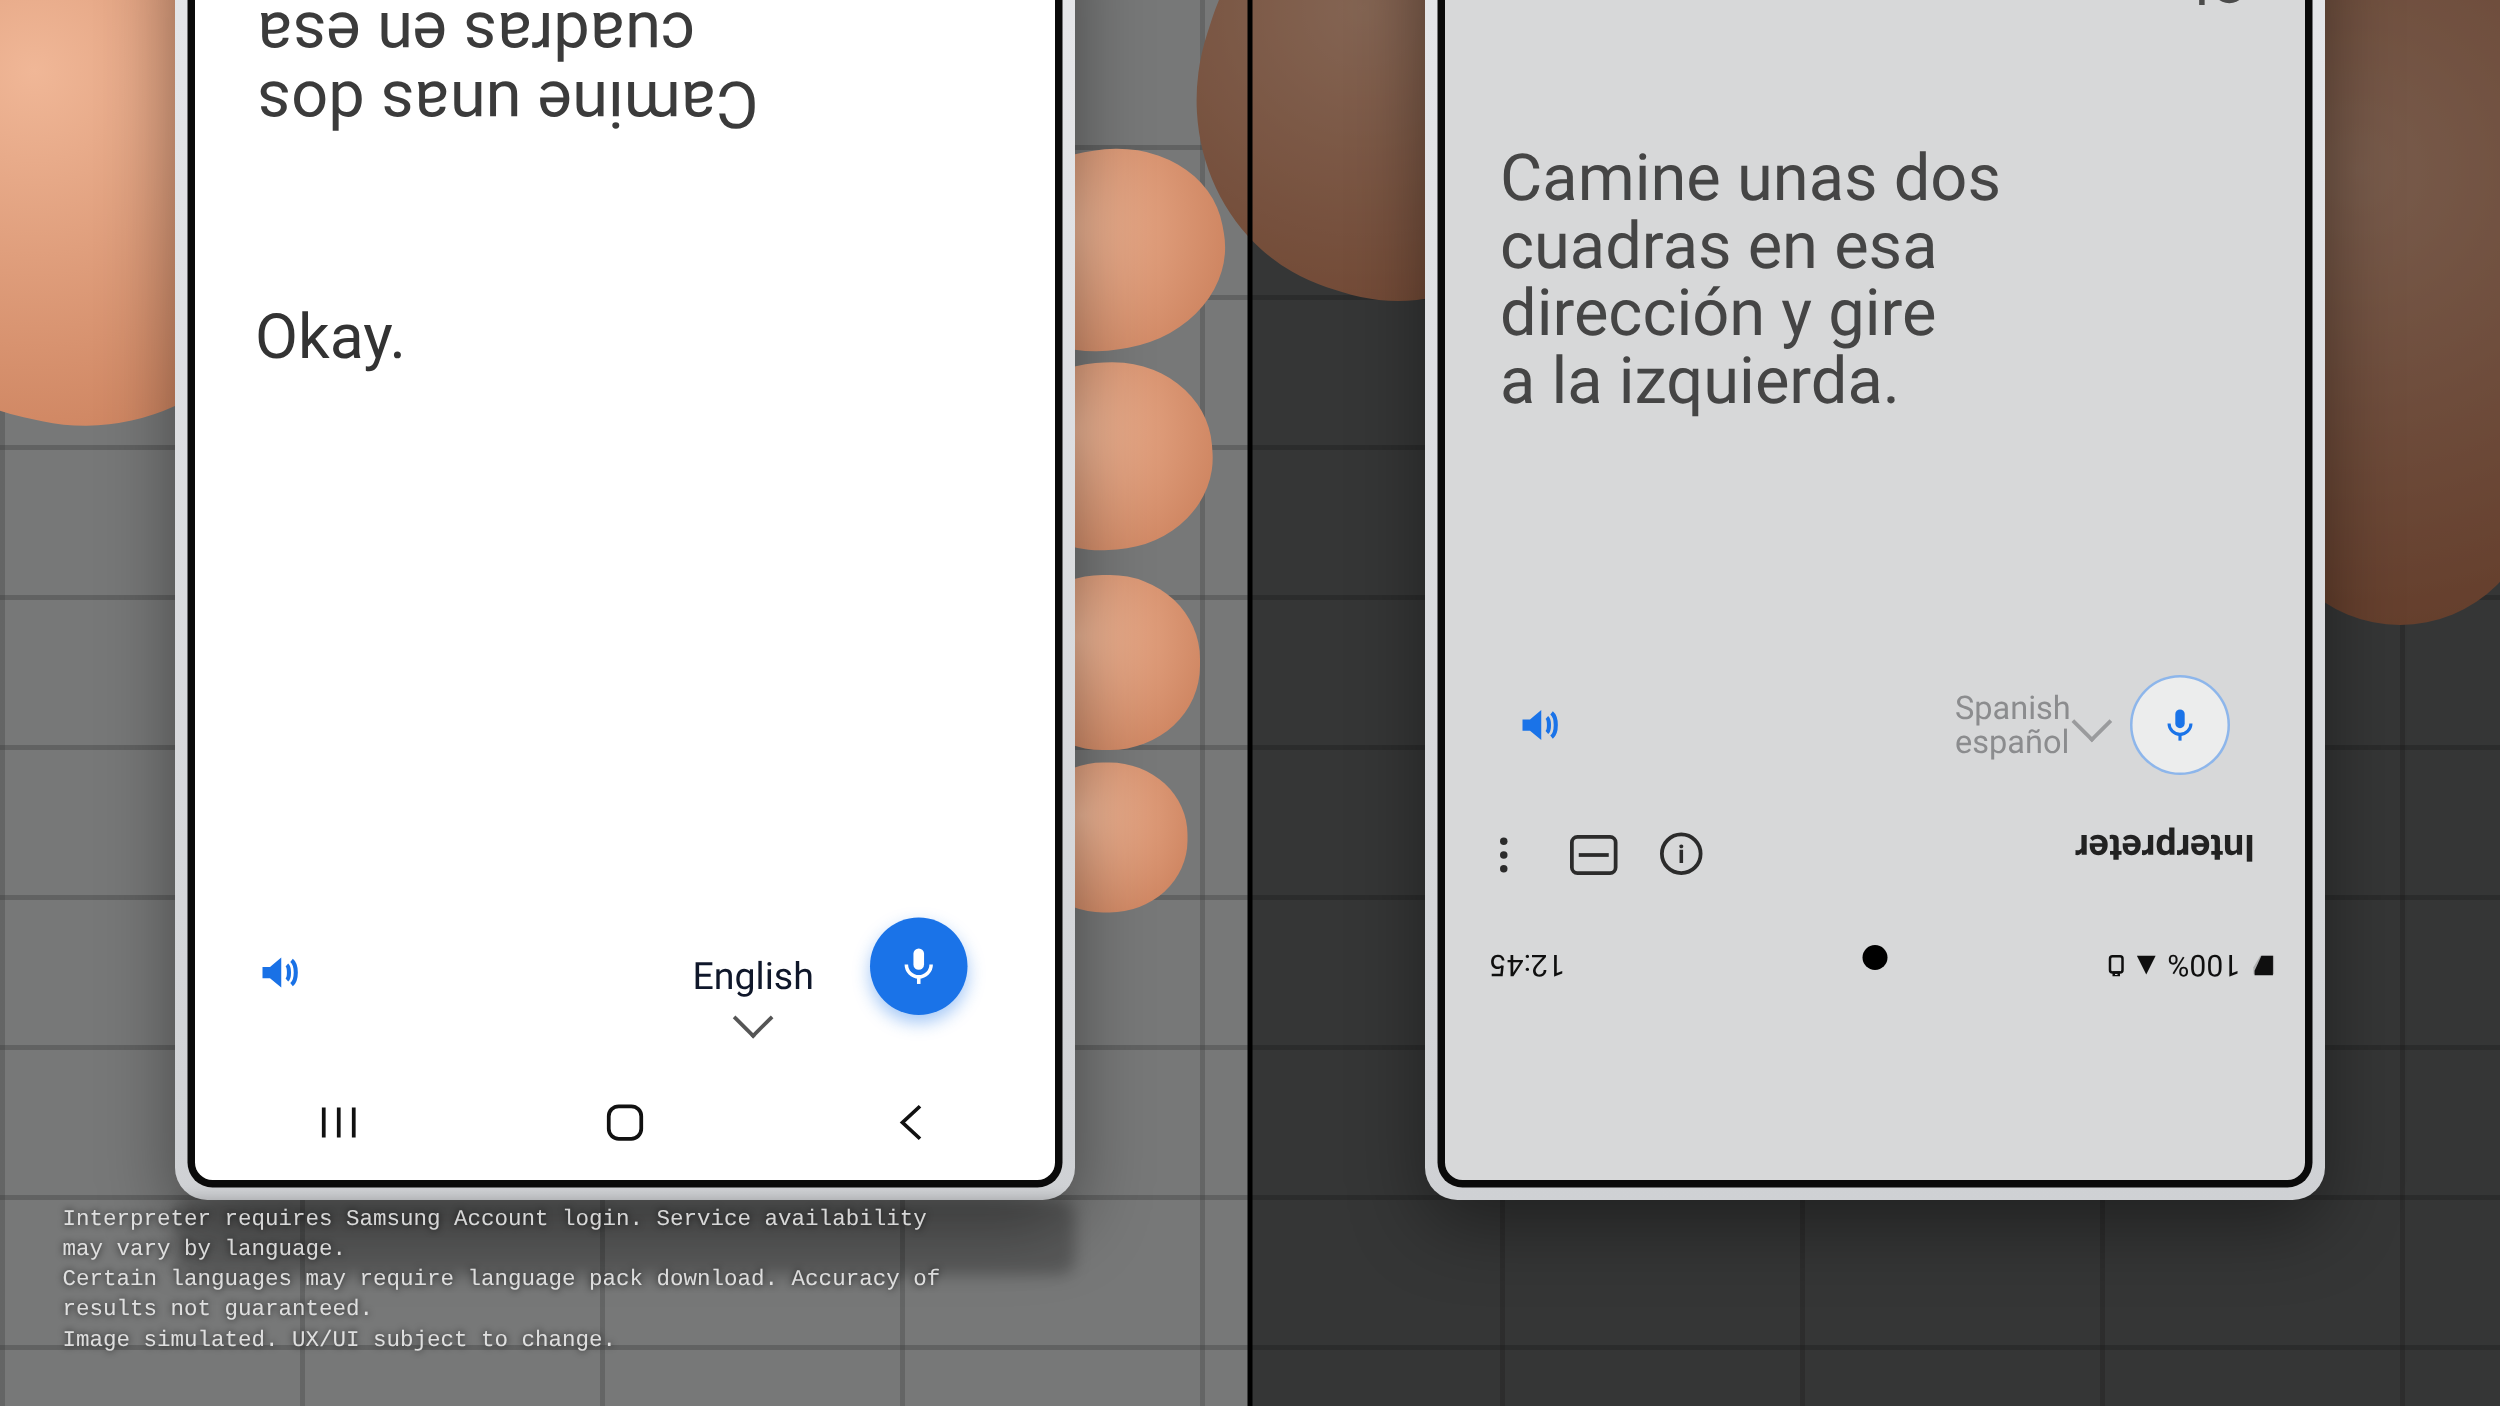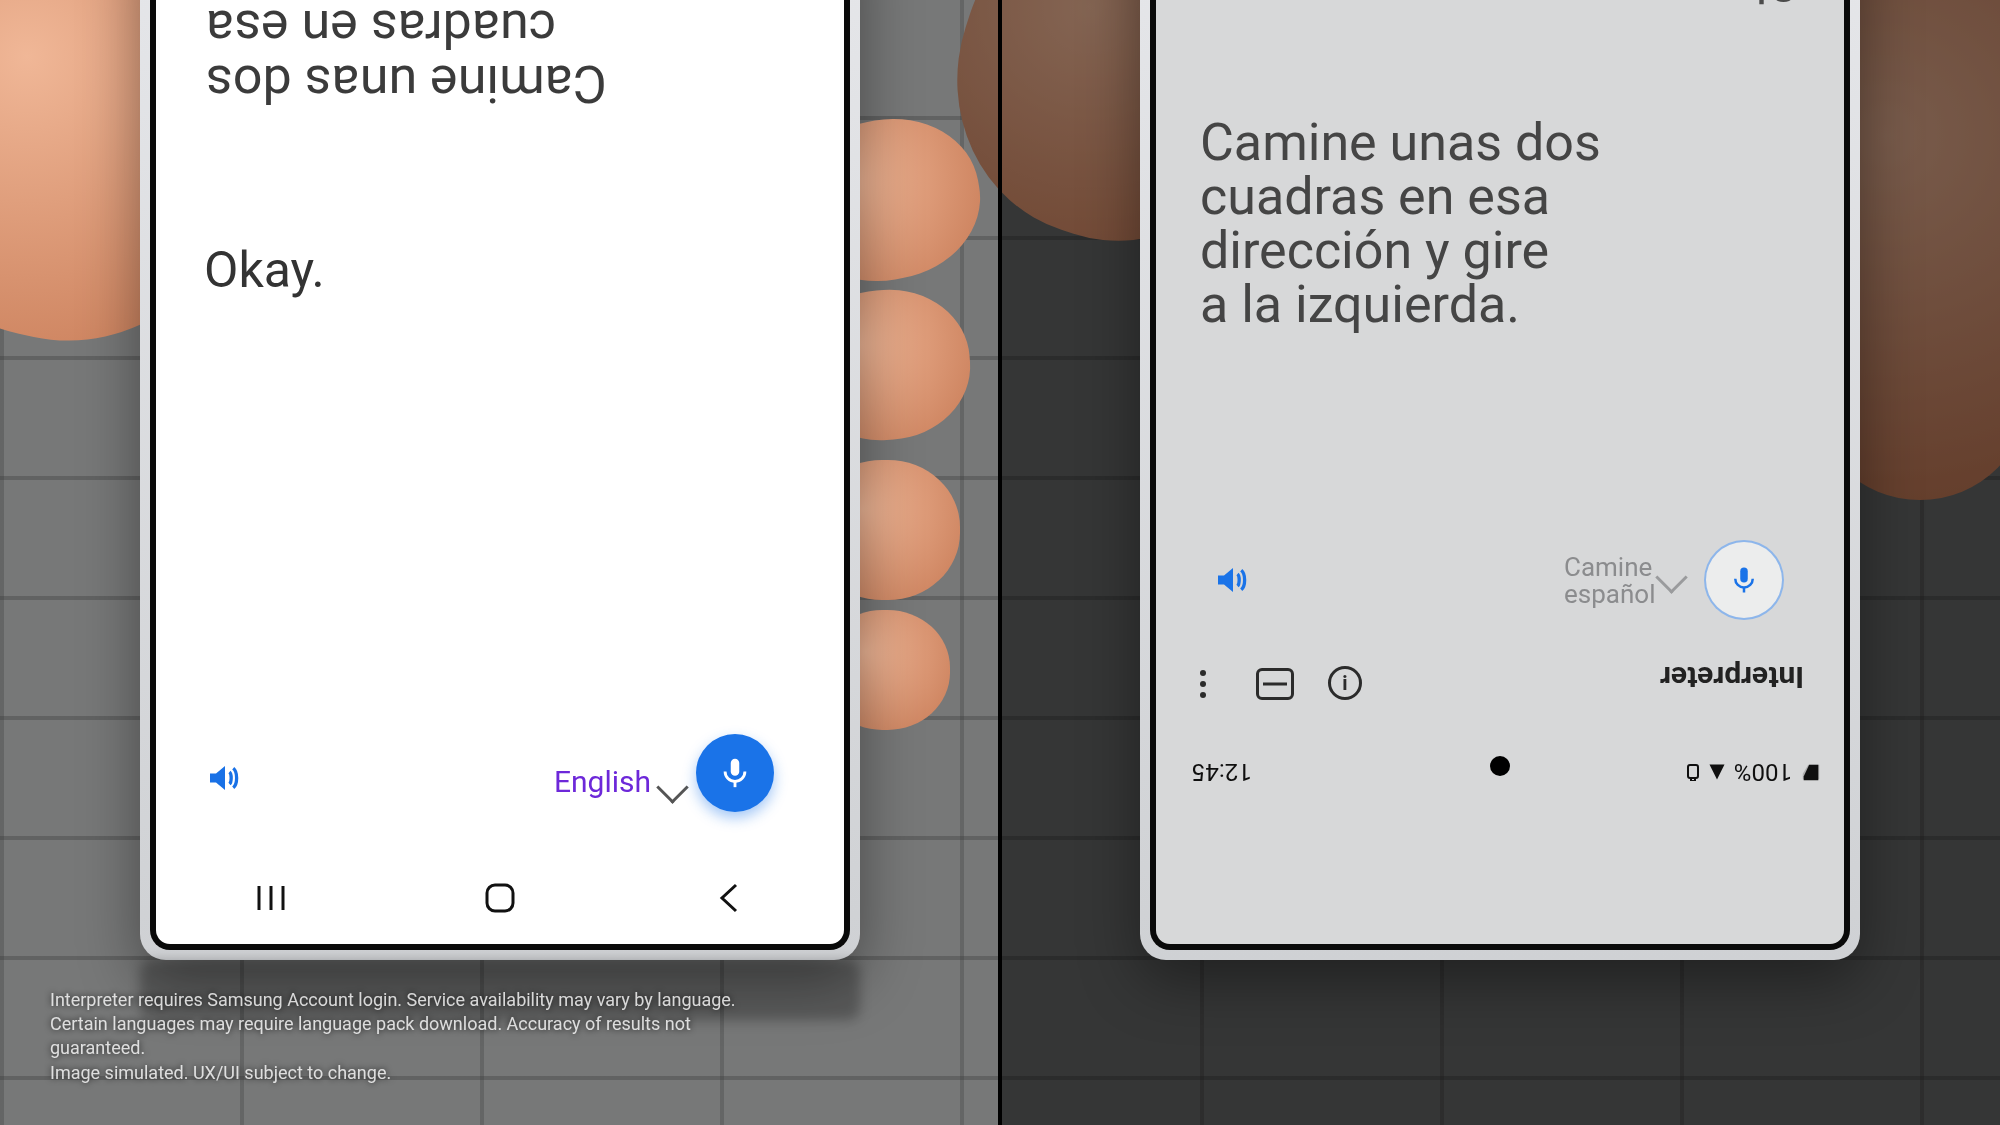--- a/index.html
+++ b/index.html
@@ -31,21 +31,21 @@
   .screen{position:absolute;inset:16px;border-radius:14px;background:#fff;overflow:hidden;}
   .screen.dim{background:#d7d8d9;}
 
   
   .flip{transform:scaleX(-1) scaleY(-1);transform-origin:center;}
   .topFlip{position:absolute;top:10px;left:0;right:0;text-align:right;padding:0 50px;
     font-size:52px;line-height:1.05;color:#3b3b3b;font-weight:400;}
   .okayL{position:absolute;left:48px;top:305px;font-size:50px;color:#333;}
   .controlsL{position:absolute;left:0;right:0;bottom:110px;height:100px;}
   .spk{position:absolute;color:#1971e6;}
-  .lang{position:absolute;display:flex;align-items:flex-end;gap:10px;color:#6d28d9;font-size:30px;}
+  .lang{position:absolute;display:flex;align-items:center;gap:10px;color:#0f172a;font-size:30px;flex-direction:column;}
   .chev{width:20px;height:20px;border-right:3px solid #555;border-bottom:3px solid #555;
     transform:rotate(45deg);margin-top:-6px;}
   .mic{position:absolute;width:78px;height:78px;border-radius:50%;background:#1a73e8;
     display:flex;align-items:center;justify-content:center;color:#fff;
     box-shadow:0 6px 14px rgba(26,115,232,.4);}
   .navL{position:absolute;left:0;right:0;bottom:0;height:92px;display:flex;
     align-items:center;justify-content:space-around;}
   .navL .nb{width:46px;height:46px;display:flex;align-items:center;justify-content:center;color:#1a1a1a;}
 
   
@@ -73,21 +73,21 @@
   .sbar .clk{position:absolute;right:36px;top:6px;}
   .sbar .bat{position:absolute;left:22px;top:6px;display:flex;align-items:center;gap:8px;}
   .punch{position:absolute;left:50%;top:820px;width:20px;height:20px;border-radius:50%;
     background:#000;transform:translateX(-50%);}
 
   
   .spk svg,.mic svg,.micGhost svg{display:block;}
   
   .disc{position:absolute;left:50px;bottom:40px;color:rgba(255,255,255,.8);
     font-size:18px;line-height:1.35;text-shadow:0 0 6px rgba(0,0,0,.8);max-width:720px;
-    filter:blur(.6px);}
+    filter:blur(.6px);font-family:Liberation Mono, monospace;}
 </style>
 </head>
 <body>
 
 <div class="wall"></div>
 
 <div class="half left">
 
   <div class="hand" style="left:-120px;top:-80px;width:400px;height:700px;">
     <div class="f" style="position:absolute;left:0;top:0;width:380px;height:420px;transform:rotate(12deg);"></div>
@@ -180,21 +180,21 @@
 
       <div class="controlsR">
         <div class="spk" style="left:56px;top:26px;color:#1a73e8;">
           <svg width="36" height="36" viewBox="0 0 24 24" fill="none" stroke="currentColor" stroke-width="2.2">
             <path d="M4 9v6h4l6 5V4L8 9H4z" fill="currentColor" stroke="none"></path>
             <path d="M17 8c1.5 1.2 1.5 6.8 0 8"></path>
             <path d="M19.5 5.5c3 2.4 3 10.6 0 13"></path>
           </svg>
         </div>
         <div class="langR" style="left:408px;top:18px;">
-          <span class="l1">Camine</span>
+          <span class="l1">Spanish</span>
           <span class="l2">español</span>
           <span class="chev" style="position:absolute;right:-28px;top:18px;border-color:#9a9b9d;"></span>
         </div>
         <div class="micGhost" style="left:548px;top:4px;">
           <svg width="30" height="30" viewBox="0 0 24 24" fill="currentColor">
             <rect x="9" y="2" width="6" height="12" rx="3"></rect>
             <path d="M5 11a7 7 0 0 0 14 0" fill="none" stroke="currentColor" stroke-width="2"></path>
             <rect x="11" y="18" width="2" height="4"></rect>
           </svg>
         </div>

